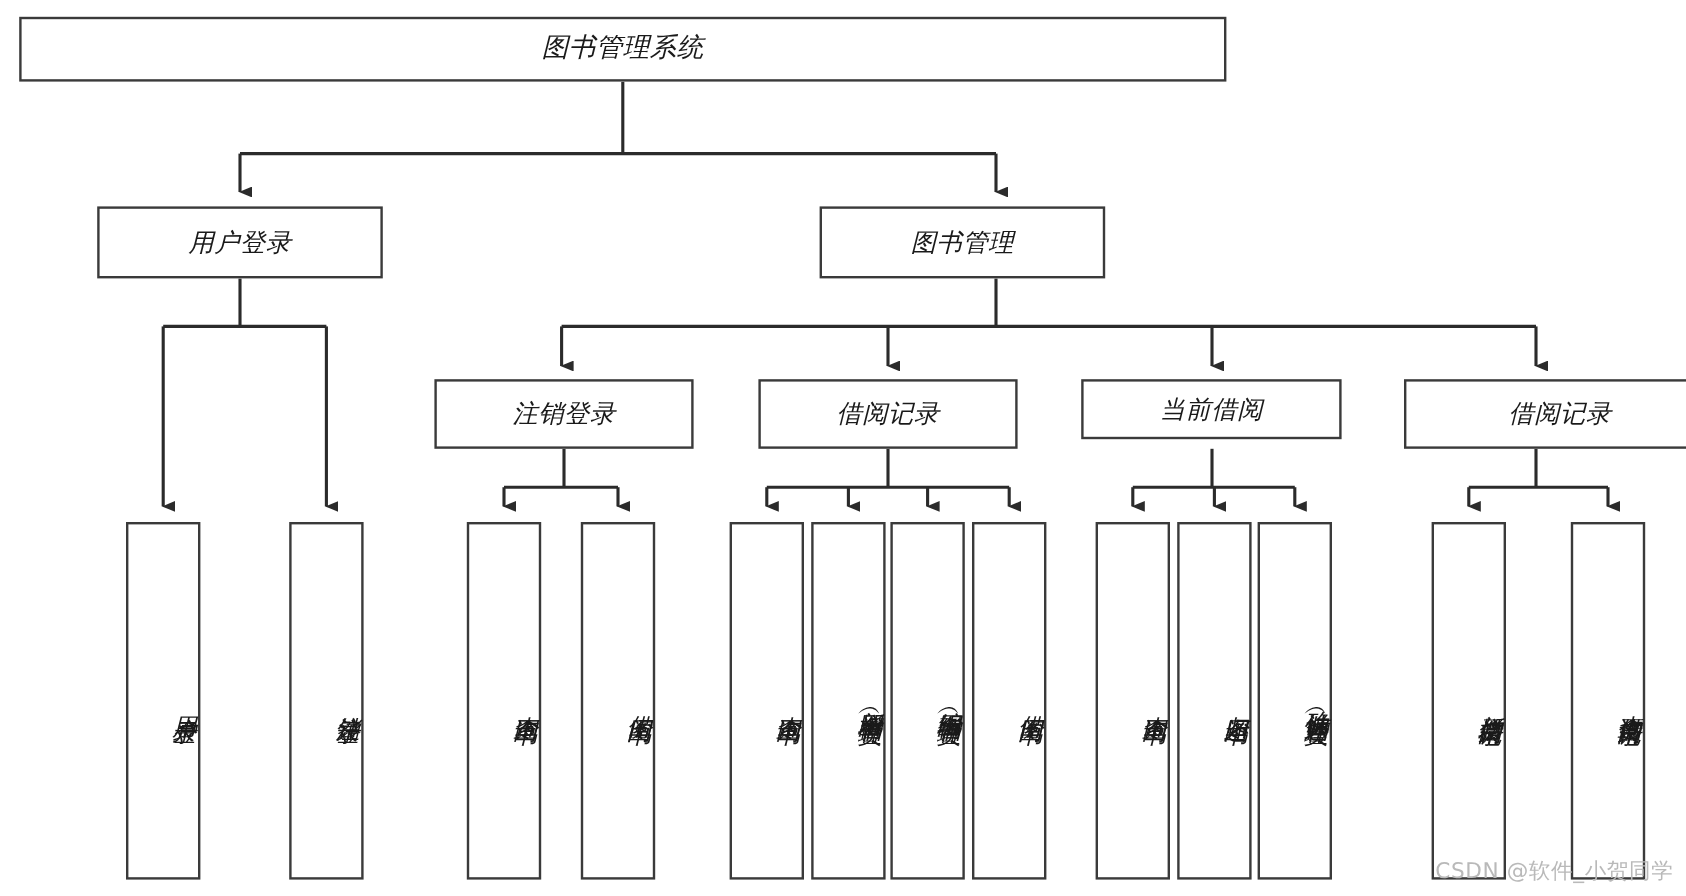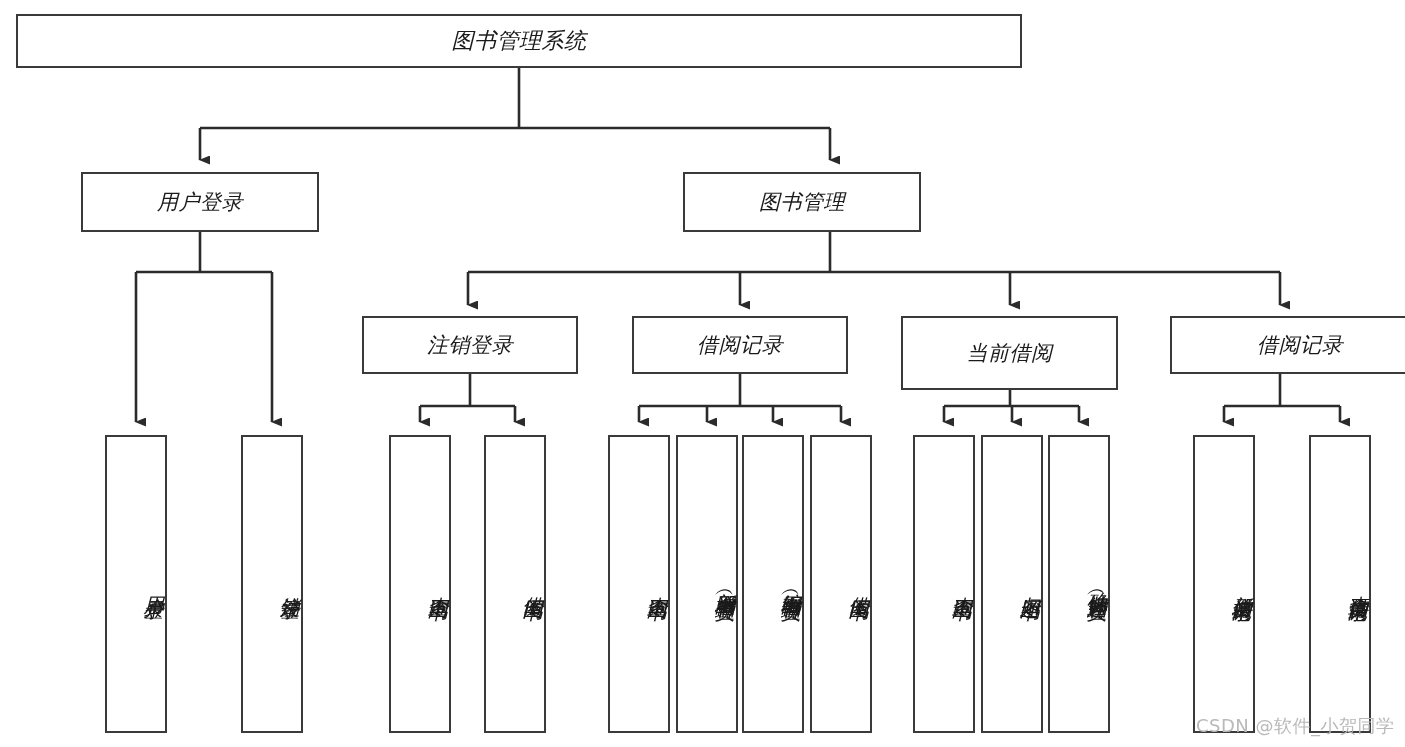--- a/index.html
+++ b/index.html
@@ -133,21 +133,21 @@
   <div class="node h" style="left:683px; top:172px; width:238px; height:60px;">
     <span class="label">图书管理</span>
   </div>
 
   <div class="node h" style="left:362px; top:316px; width:216px; height:58px;">
     <span class="label">注销登录</span>
   </div>
   <div class="node h" style="left:632px; top:316px; width:216px; height:58px;">
     <span class="label">借阅记录</span>
   </div>
-  <div class="node h" style="left:901px; top:316px; width:217px; height:74px;">
+  <div class="node h" style="left:901px; top:316px; width:217px; height:50px;">
     <span class="label">当前借阅</span>
   </div>
   <div class="node h" style="left:1170px; top:316px; width:260px; height:58px;">
     <span class="label">借阅记录</span>
   </div>
 
   <div class="node v" style="left:105px; top:435px; width:62px; height:298px;">
     <span class="label">用户登录</span>
   </div>
   <div class="node v" style="left:241px; top:435px; width:62px; height:298px;">

